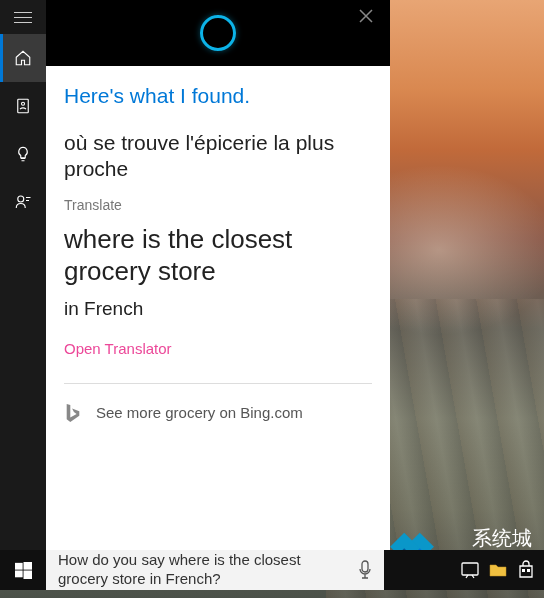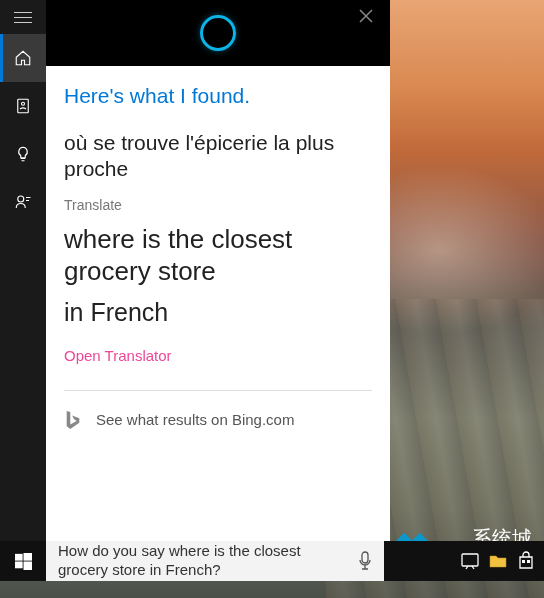--- a/index.html
+++ b/index.html
@@ -94,40 +94,40 @@
   line-height: 1.25; margin-bottom: 14px;
 }
 .translate-label {
   color: #777; font-size: 14px; margin-bottom: 10px;
 }
 .source-text {
   color: #222; font-size: 26px; font-weight: 400;
   line-height: 1.25; margin-bottom: 10px;
 }
 .lang-text {
-  color: #222; font-size: 25px; font-weight: 400;
+  color: #222; font-size: 19px; font-weight: 400;
   margin-bottom: 20px;
 }
 .open-link {
   color: #ec4899; font-size: 15px; cursor: pointer;
   margin-bottom: 26px;
 }
 .divider {
   height: 1px; background: #ddd; margin-bottom: 18px;
 }
 .bing-row {
   display: flex; align-items: center; gap: 14px;
   cursor: pointer;
 }
 .bing-icon {
   width: 18px; height: 22px;
 }
 .bing-text { color: #555; font-size: 15px; }
 .taskbar {
-  position: absolute; left: 0; bottom: 17px;
+  position: absolute; left: 0; bottom: 8px;
   width: 544px; height: 40px;
   background: #101010; z-index: 5;
   display: flex; align-items: stretch;
 }
 .start-btn {
   width: 46px; display: flex; align-items: center; justify-content: center;
   cursor: pointer;
 }
 .start-btn svg { width: 17px; height: 17px; }
 .search-box {
@@ -226,21 +226,21 @@
     <div class="result-text">où se trouve l'épicerie la plus proche</div>
     <div class="translate-label">Translate</div>
     <div class="source-text">where is the closest grocery store</div>
     <div class="lang-text">in French</div>
     <div class="open-link">Open Translator</div>
     <div class="divider"></div>
     <div class="bing-row">
       <svg class="bing-icon" viewBox="0 0 20 24">
         <path fill="#888" d="M3 2 L7 3 L7 17 L14 13 L11 11 L9 7 L17 10 L17 15 L7 22 L3 19 Z"></path>
       </svg>
-      <span class="bing-text">See what results on Bing.com</span>
+      <span class="bing-text">See more grocery on Bing.com</span>
     </div>
   </div>
 </div>
 
 <div class="watermark-logo">
   <div class="wl1"></div>
     <div class="wl2"></div>
     <div class="wl3"></div>
     <div class="wl4"></div>
 </div>

